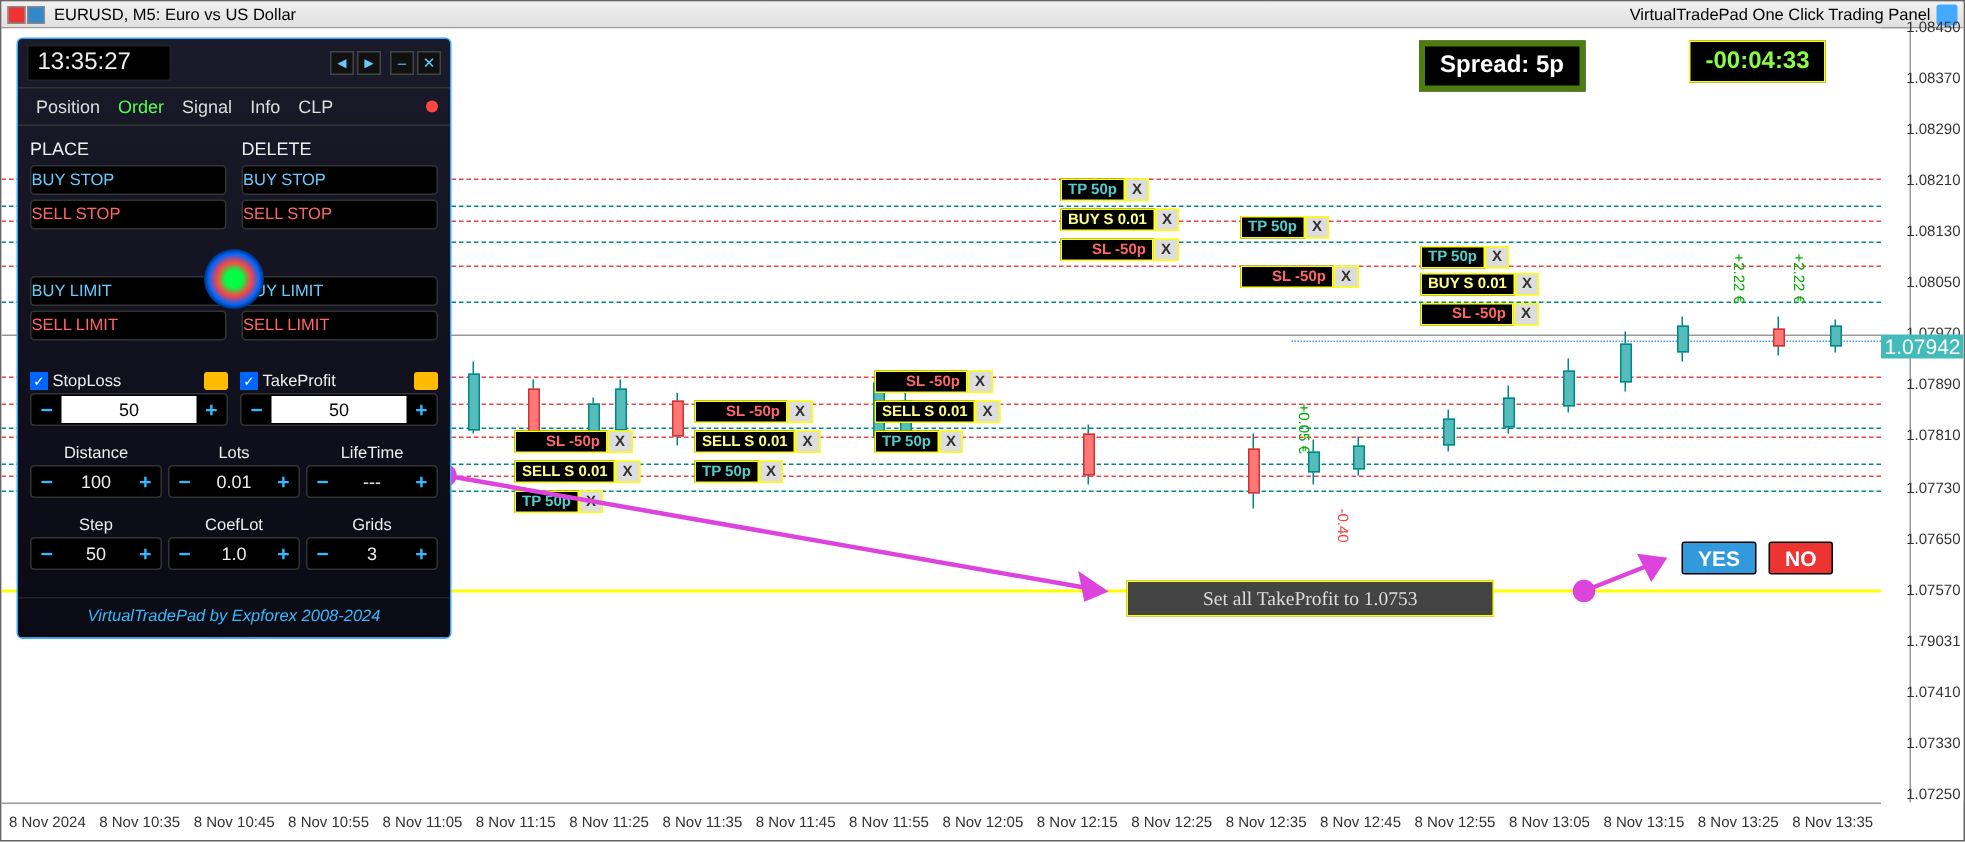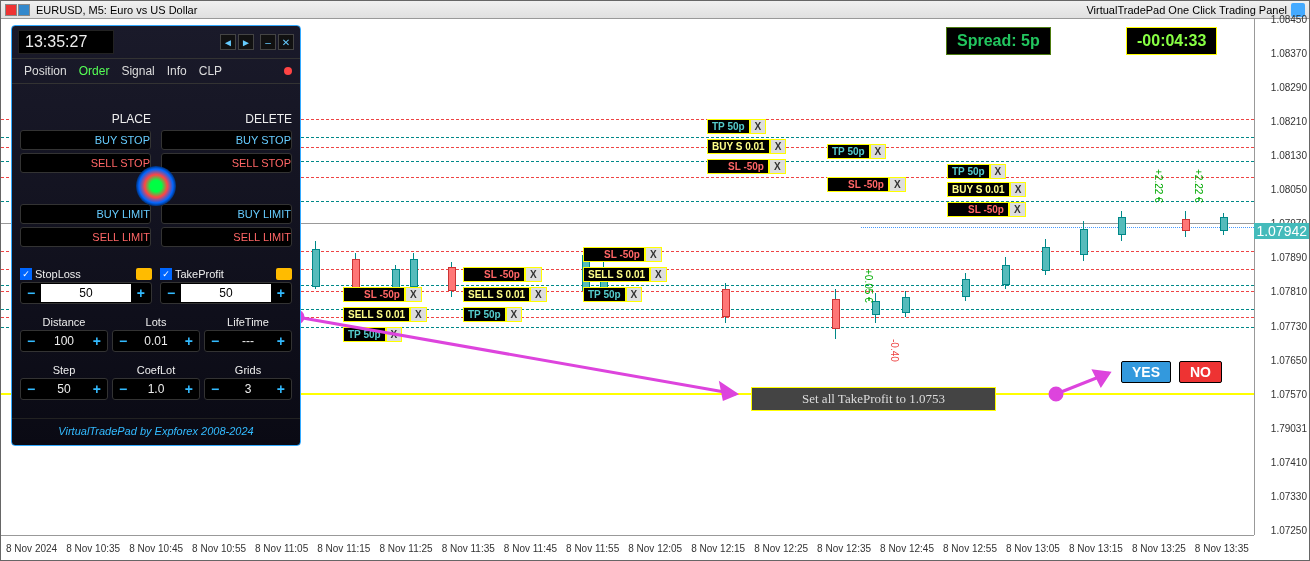--- a/index.html
+++ b/index.html
@@ -37,21 +37,21 @@
   top: 18px;
   left: 0;
   right: 55px;
   bottom: 25px;
   background: #fff;
 }
 .price-axis {
   position: absolute;
   top: 18px;
   right: 0;
-  width: 55px;
+  width: 36px;
   bottom: 25px;
   background: #fff;
   border-left: 1px solid #999;
   font-size: 10px;
 }
 .price-tick {
   position: absolute;
   right: 2px;
   color: #333;
   transform: translateY(-50%);
@@ -79,22 +79,22 @@
   font-size: 10px;
   padding: 0 5px;
   color: #333;
 }
 
 
 .spread-box {
   position: absolute;
   top: 8px;
   background: #000;
-  color: #22c55e;
-  border: 1px solid #4d7c0f;
+  color: #ffffff;
+  border: 4px solid #4d7c0f;
   padding: 4px 10px;
   font-size: 16px;
   font-weight: bold;
 }
 .timer-box {
   position: absolute;
   top: 8px;
   background: #000;
   color: #8f4;
   border: 1px solid #ff0;
@@ -232,21 +232,21 @@
   padding: 4px 8px;
   font-size: 12px;
   border-bottom: 1px solid #333;
 }
 .panel-tabs span { color: #ddd; cursor: pointer; padding: 1px 4px; }
 .panel-tabs span.active { color: #5f5; }
 .panel-tabs .dot { width: 8px; height: 8px; background: #f44; border-radius: 50%; margin-left: auto; align-self: center; }
 
 .panel-body { padding: 8px; }
 .order-cols { display: flex; justify-content: space-between; gap: 10px; }
-.order-col { flex: 1; text-align: right; margin-top: 20px; }
+.order-col { flex: 1; text-align: left; }
 .order-col h4 { font-size: 12px; font-weight: normal; margin-bottom: 4px; color: #eee; }
 .ord-btn {
   display: block;
   width: 100%;
   background: #000;
   border: 1px solid #333;
   border-radius: 3px;
   padding: 3px 0;
   margin-bottom: 3px;
   font-size: 11px;

